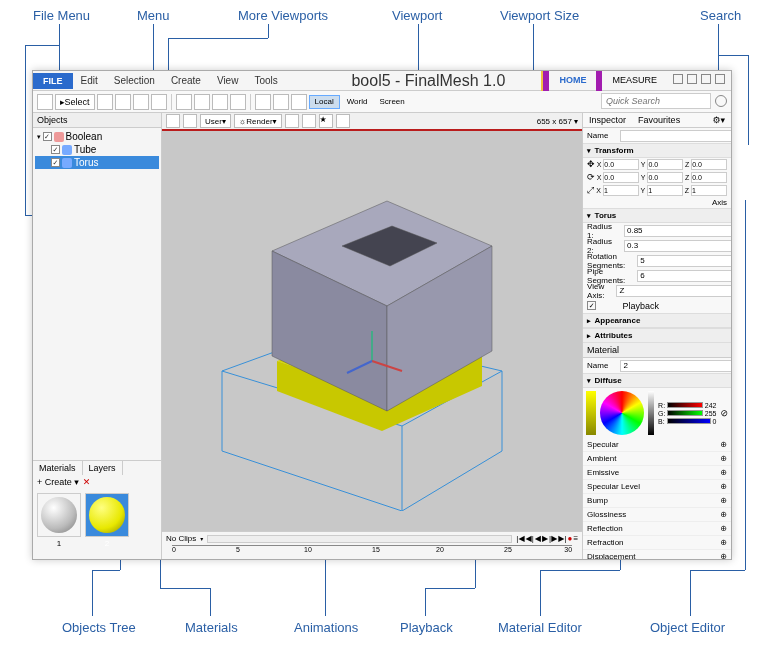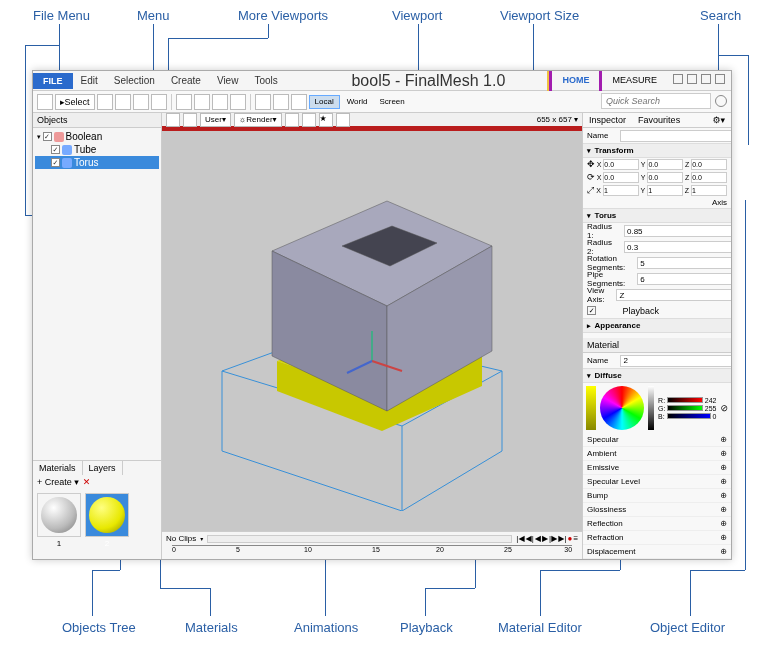--- a/index.html
+++ b/index.html
@@ -13,21 +13,21 @@
 .app { position: absolute; left: 32px; top: 70px; width: 700px; height: 490px; border: 1px solid #aaa; background: #f0f0f0; box-shadow: 0 0 8px rgba(0,0,0,0.2); }
 
 
 .menubar { display: flex; align-items: center; height: 20px; background: #f5f5f5; border-bottom: 1px solid #ccc; font-size: 10px; }
 .menubar .file-btn { background: #2a6acc; color: #fff; padding: 3px 10px; font-weight: bold; font-size: 9px; }
 .menubar .menu-item { padding: 3px 8px; color: #333; }
 .menubar .title { flex: 1; text-align: center; font-size: 16px; color: #333; }
 
 
 .toptabs { position: absolute; right: 0; top: 0; display: flex; height: 20px; font-size: 9px; }
-.toptabs .tab { padding: 4px 10px; border-left: 3px solid #a21caf; }
+.toptabs .tab { padding: 4px 10px; border-left: 6px solid #a21caf; }
 .toptabs .home { color: #2a6acc; font-weight: bold; }
 .toptabs .icons { display: flex; gap: 4px; padding: 3px 6px; }
 .toptabs .ic { width: 10px; height: 10px; border: 1px solid #888; }
 
 
 .searchbar { position: absolute; right: 4px; top: 22px; display: flex; align-items: center; font-size: 9px; }
 .searchbar .inp { width: 110px; height: 16px; border: 1px solid #ccc; font-size: 9px; padding: 0 4px; color: #999; font-style: italic; }
 .searchbar .mag { margin-left: 4px; width: 12px; height: 12px; border: 1px solid #888; border-radius: 50%; position: relative; }
 
 
@@ -54,21 +54,21 @@
 .mat-tab { padding: 2px 6px; border-right: 1px solid #ccc; }
 .mat-toolbar { font-size: 9px; padding: 2px 4px; display: flex; gap: 4px; }
 .mat-thumbs { display: flex; padding: 4px; gap: 4px; }
 .mat-thumb { width: 44px; height: 44px; border: 1px solid #ccc; display: flex; align-items: center; justify-content: center; position: relative; }
 .mat-thumb.sel { background: #3a8adc; }
 .mat-sphere { width: 36px; height: 36px; border-radius: 50%; }
 .mat-label { position: absolute; bottom: -12px; left: 0; right: 0; text-align: center; font-size: 8px; }
 
 
 .viewport-col { flex: 1; display: flex; flex-direction: column; }
-.vp-toolbar { height: 18px; background: #f0f0f0; border-bottom: 5px solid #b91c1c; display: flex; align-items: center; padding: 0 4px; font-size: 8px; gap: 3px; }
+.vp-toolbar { height: 18px; background: #f0f0f0; border-bottom: 2px solid #b91c1c; display: flex; align-items: center; padding: 0 4px; font-size: 8px; gap: 3px; }
 .vp-toolbar .sz { margin-left: auto; }
 .vpbtn { width: 14px; height: 14px; border: 1px solid #bbb; background: #fff; }
 .vpbtn-txt { height: 14px; border: 1px solid #bbb; background: #fff; padding: 0 4px; display: flex; align-items: center; font-size: 8px; }
 .viewport { flex: 1; background: #c8c8c8; position: relative; overflow: hidden; }
 
 
 .timeline { height: 28px; background: #f5f5f5; border-top: 1px solid #ccc; font-size: 8px; padding: 2px 4px; }
 .tl-row { display: flex; align-items: center; gap: 4px; }
 .tl-ruler { flex: 1; height: 10px; border-top: 1px solid #888; margin: 2px 6px 0; position: relative; font-size: 7px; }
 
@@ -402,20 +402,24 @@
       <div class="rp-row">
           <label>View Axis:</label>
           <input value="Z" style="">
         </div>
       <div class="rp-row"><span class="chk" style="width:9px;height:9px;border:1px solid #888;display:inline-flex;align-items:center;justify-content:center;font-size:7px">✓</span>&nbsp;<span>Playback</span></div>
 
       <div class="rp-section">
           <span class="arrow">▸</span>
           <span>Appearance</span>
         </div>
+      <div class="rp-section">
+          <span class="arrow">▸</span>
+          <span>Attributes</span>
+        </div>
 
       <div style="height:6px"></div>
       <div class="panel-header">Material</div>
       <div class="rp-row">
           <label>Name</label>
           <input value="2" style="">
           <span style="margin-left:3px">⚙▾</span>
         </div>
       <div class="rp-section">
           <span class="arrow">▾</span>

